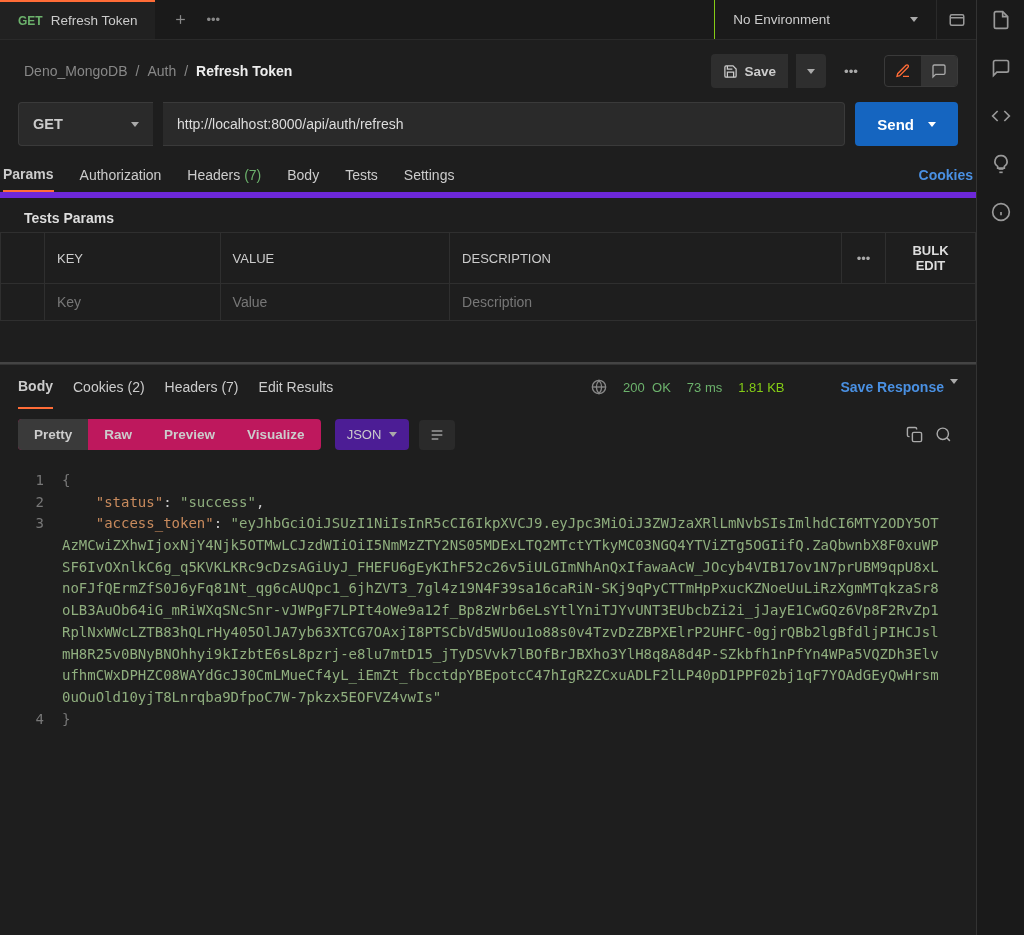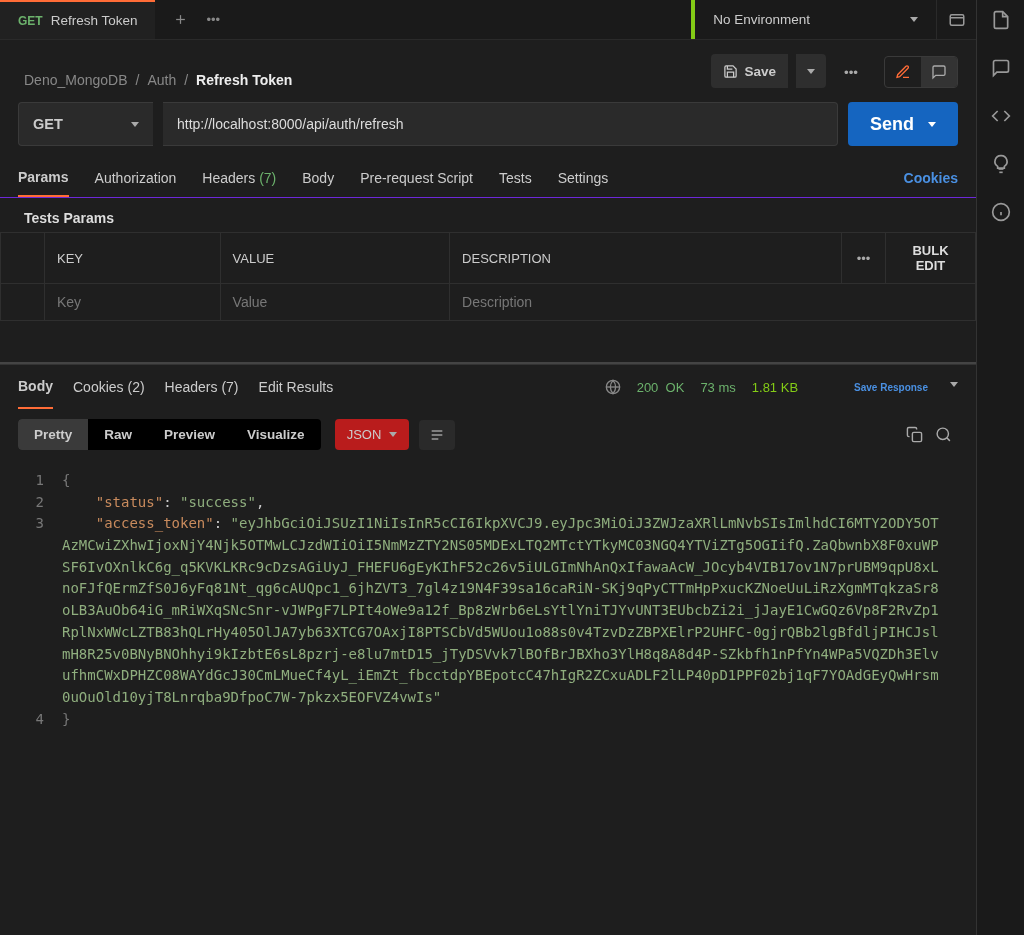--- a/index.html
+++ b/index.html
@@ -46,32 +46,32 @@
     font-size: 13.5px;
   }
   .tab .method { color: #6cb26c; font-weight: 600; font-size: 12px; }
   .tab-actions { display: flex; align-items: center; gap: 18px; padding-left: 18px; color: #888; }
   .tab-spacer { flex: 1; }
   .env-select {
     height: 100%;
     display: flex;
     align-items: center;
     padding: 0 18px;
-    border-left: 4px solid #84cc16;
-    gap: 100px;
+    border-left: 1px solid #84cc16;
+    gap: 80px;
     cursor: pointer;
     color: #ccc;
     font-size: 13.5px;
   }
   .env-eye { width:40px; display:flex; align-items:center; justify-content:center; border-left:1px solid #2a2a2a; height:100%; color:#999;}
 
   
   .crumbrow {
     display: flex;
-    align-items: flex-end;
+    align-items: center;
     padding: 14px 18px 14px 24px;
     gap: 10px;
   }
   .crumbs { flex: 1; display: flex; gap: 8px; align-items: center; font-size: 14px; }
   .crumbs .dim { color: #888; }
   .crumbs .bold { color: #eee; font-weight: 600; }
   .save-group { display: flex; align-items: center; gap: 8px; }
   .save-btn {
     background: #2e2e2e; border: none; color: #ccc;
     height: 34px; padding: 0 12px; display: flex; align-items: center; gap: 6px;
@@ -90,28 +90,28 @@
     background: #2a2a2a; border:1px solid #3a3a3a; border-radius: 4px 0 0 4px;
     width: 135px; display:flex; align-items:center; justify-content:space-between;
     padding: 0 14px; cursor:pointer; font-weight:600; font-size:14.5px; border-right:none;
   }
   .url-input {
     flex:1; background:#2a2a2a; border:1px solid #3a3a3a; border-radius:0 4px 4px 0;
     padding:0 14px; color:#ddd; font-size:14px; border-left:none; outline:none; height:44px;
   }
   .send-btn {
     background:#1565c0; color:#fff; border:none; border-radius:4px;
-    height:44px; padding:0 22px; font-weight:600; font-size:18px;
+    height:44px; padding:0 22px; font-weight:600; font-size:15px;
     display:flex; align-items:center; gap:14px; cursor:pointer;
   }
 
   
   .reqtabs {
-    display:flex; padding:0 18px; gap:26px; align-items:center;
-    border-bottom:1px solid #6d28d9; height:40px;
+    display:flex; padding:0 3px; gap:26px; align-items:center;
+    border-bottom:6px solid #6d28d9; height:40px;
   }
   .reqtabs .rt { cursor:pointer; color:#ccc; font-size:14px; height:100%; display:flex;align-items:center; }
   .reqtabs .rt.active { border-bottom:2px solid #ff6c37; font-weight:600; }
   .reqtabs .count { color:#6cb26c; }
   .reqtabs .spacer { flex:1; }
   .reqtabs .cookies-link { color:#4a90e2; font-weight:600; cursor:pointer; font-size:14px;}
 
   .qp-label { padding:12px 24px 6px; font-weight:600; color:#ddd; font-size:14px;}
 
   
@@ -137,28 +137,28 @@
     display:flex; align-items:center; padding:0 18px; height:44px; gap:20px;
   }
   .resptabs .rt { cursor:pointer; color:#ccc; font-size:14px; height:100%; display:flex;align-items:center;}
   .resptabs .rt.active { border-bottom:2px solid #ff6c37; font-weight:600; }
   .resptabs .spacer { flex:1;}
   .status-block { display:flex; gap:16px; align-items:center; font-size:13px;}
   .status-block .globe { color:#888; }
   .status-block .ok { color:#6cb26c; }
   .status-block .time { color:#6cb26c; }
   .status-block .size { color:#84cc16; }
-  .save-resp { color:#4a90e2; font-weight:600; cursor:pointer; display:flex;align-items:flex-start;gap:22px; font-size:10px;}
+  .save-resp { color:#4a90e2; font-weight:600; cursor:pointer; display:flex;align-items:flex-start;gap:6px; font-size:14px;}
 
   .viewbar { display:flex; align-items:center; padding:10px 18px; gap:0; }
-  .viewtabs { display:flex; background:#000000; border-radius:4px; overflow:hidden; }
+  .viewtabs { display:flex; background:#be185d; border-radius:4px; overflow:hidden; }
   .viewtabs div { padding:8px 16px; cursor:pointer; font-size:13.5px;font-weight:bold;}
   .viewtabs .active { background:#3a3a3a; font-weight:600; }
   .format-select {
-    margin-left:14px; background:#b91c1c; border-radius:4px; padding:8px 12px;
+    margin-left:14px; background:#4c1d95; border-radius:4px; padding:8px 12px;
     display:flex; align-items:center; gap:8px; cursor:pointer; font-size:13px;
   }
   .wrap-btn { margin-left:10px; background:#2a2a2a; border-radius:4px; padding:7px 10px; cursor:pointer;}
   .view-spacer { flex:1;}
   .icon-btn { color:#aaa; padding:6px; cursor:pointer; }
 
   
   .code {
     flex:1; overflow:auto; padding:10px 0 10px 0; font-family: Consolas, Monaco, monospace;
     font-size:14px; line-height:1.55; position:relative;
@@ -255,21 +255,20 @@
     </button>
   </div>
 
   <div class="reqtabs">
     <div class="rt active">Params</div>
     <div class="rt">Authorization</div>
     <div class="rt">
       <span>Headers</span>&nbsp;<span class="count">(7)</span>
     </div>
     <div class="rt">Body</div>
-    <div class="rt">Pre-request Script</div>
     <div class="rt">Tests</div>
     <div class="rt">Settings</div>
     <div class="spacer"></div>
     <div class="cookies-link">Cookies</div>
   </div>
 
   <div class="qp-label">Tests Params</div>
 
   <div class="params-area">
     <table class="ptable">

